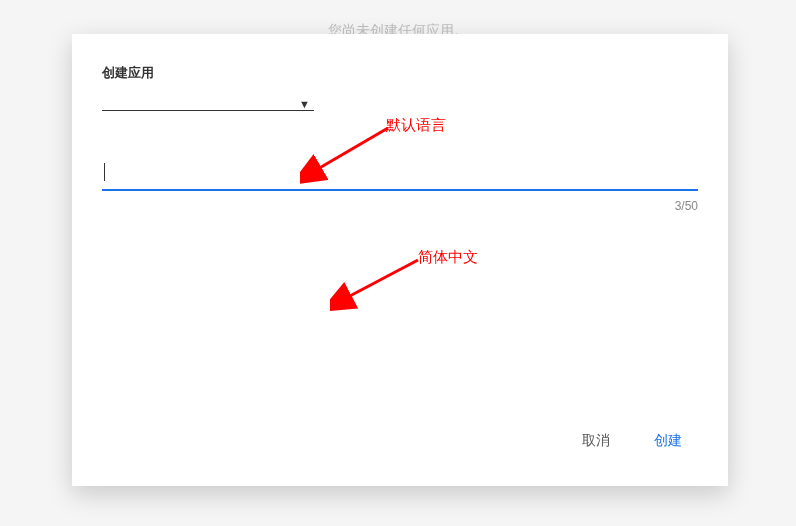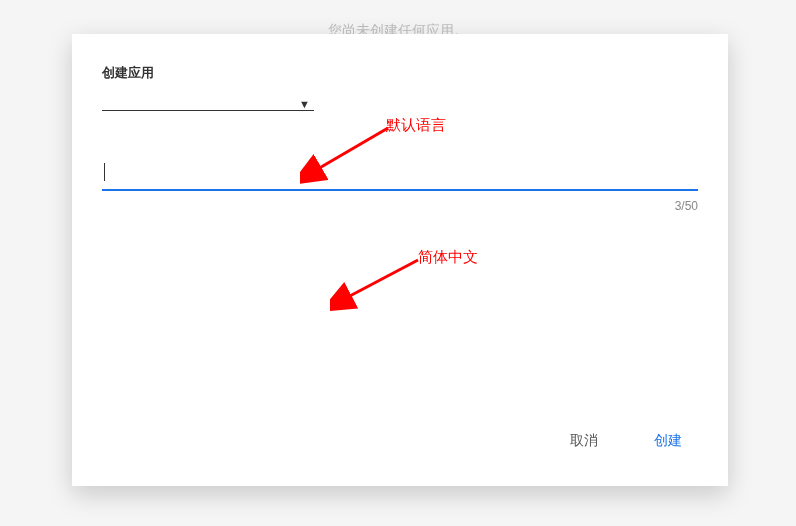--- a/index.html
+++ b/index.html
@@ -92,21 +92,21 @@
       text-align: right;
       font-size: 12px;
       color: #888;
       margin-top: 8px;
     }
     .actions {
       position: absolute;
       right: 30px;
       bottom: 28px;
       display: flex;
-      gap: 24px;
+      gap: 12px;
     }
     .btn {
       border: none;
       background: none;
       font-size: 14px;
       padding: 8px 16px;
       cursor: pointer;
       font-family: inherit;
     }
     .btn-cancel { color: #555; }

